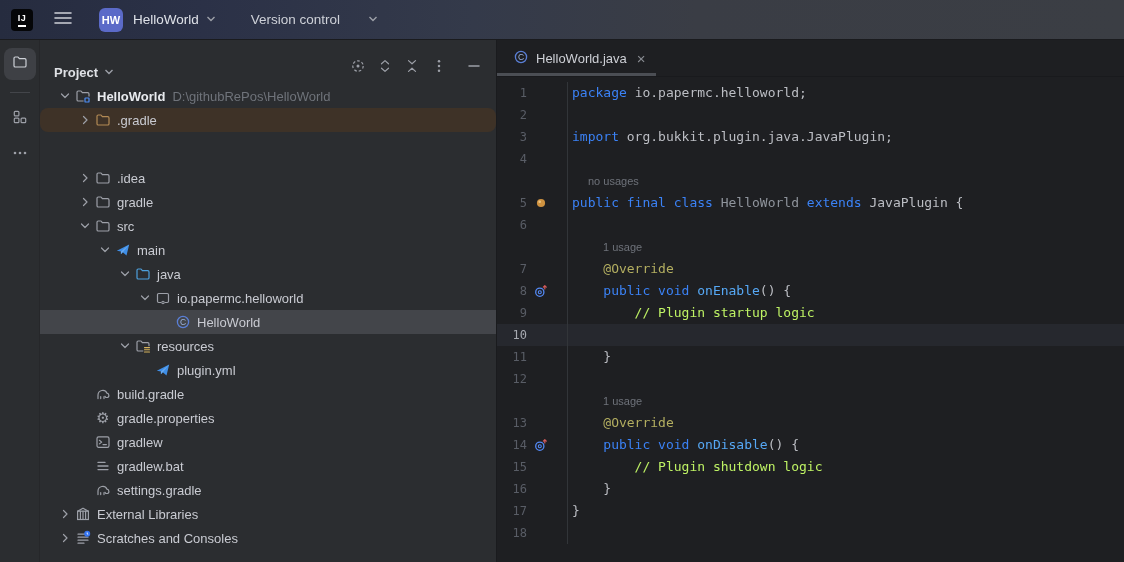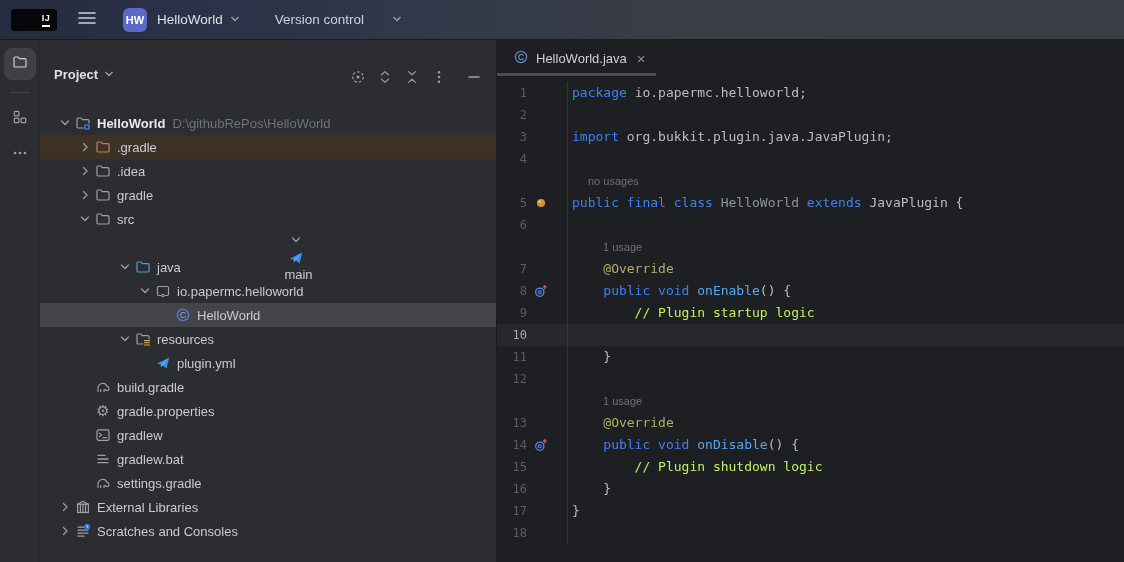--- a/index.html
+++ b/index.html
@@ -3,49 +3,49 @@
 <meta charset="utf-8">
 <style>
   html,body{margin:0;padding:0;background:#101114;}
   #app{position:relative;width:1124px;height:562px;overflow:hidden;background:#1e1f22;
        font-family:"Liberation Sans",sans-serif;-webkit-font-smoothing:antialiased;}
   
   .header{position:absolute;top:0;left:0;width:1124px;height:40px;box-sizing:border-box;
     background:linear-gradient(90deg,#262c3f 0%,#2b3147 18%,#343a4a 42%,#3a3d45 62%,#3b3e44 100%);
     border-bottom:1px solid #1a1b1e;display:flex;align-items:center;}
   .logo{width:22px;height:22px;margin-left:11px;background:#050608;border-radius:4px;
-    display:flex;flex-direction:column;align-items:center;justify-content:center;flex:none;padding-left:24px;}
+    display:flex;flex-direction:column;align-items:center;justify-content:center;flex:none;}
   .logo .lg-txt{color:#fff;font-size:9px;font-weight:bold;letter-spacing:.5px;line-height:10px;}
   .logo .lg-bar{width:8px;height:2px;background:#fff;margin-top:2px;}
   .hbtn{display:flex;align-items:center;justify-content:center;width:28px;height:28px;border-radius:6px;}
   .hamburger{margin-left:16px;}
   .badge{width:24px;height:24px;border-radius:6px;background:#5b6ac8;color:#fff;font-size:11px;
     font-weight:bold;display:flex;align-items:center;justify-content:center;margin-left:22px;flex:none;}
   .hwidget{display:flex;align-items:center;gap:6px;margin-left:10px;color:#dfe2e8;font-size:13.5px;}
   .vcs{margin-left:34px;color:#ced1d8;gap:27px;}
   
   .stripe{position:absolute;top:40px;left:0;width:40px;height:522px;background:#2b2d30;
     border-right:1px solid #26272a;box-sizing:border-box;display:flex;flex-direction:column;
     align-items:center;padding-top:8px;}
   .stripe-btn{width:32px;height:32px;border-radius:8px;display:flex;align-items:center;
     justify-content:center;margin-bottom:4px;}
   .stripe-btn.selected{background:#3e4045;}
   .stripe-div{width:20px;height:1px;background:#43454a;margin:8px 0 10px 0;}
   
   .ppanel{position:absolute;top:40px;left:40px;width:457px;height:522px;background:#2b2d30;
     border-right:1px solid #1a1b1e;box-sizing:border-box;overflow:hidden;}
-  .phead{height:40px;display:flex;align-items:flex-start;padding:0 10px 0 14px;margin-top:27px;}
+  .phead{height:40px;display:flex;align-items:flex-end;padding:0 10px 0 14px;}
   .ptitle{color:#dfe1e5;font-size:13px;font-weight:600;display:flex;align-items:center;gap:5px;}
   .pactions{margin-left:auto;display:flex;align-items:center;gap:3px;}
   .abtn{width:24px;height:24px;border-radius:5px;display:flex;align-items:center;justify-content:center;}
   .abtn.hide-btn{margin-left:8px;}
   .tree{padding-top:4px;}
   .trow{height:24px;display:flex;align-items:center;font-size:13px;color:#c9cbd2;white-space:nowrap;
     box-sizing:border-box;}
-  .trow.hl-brown{background:#3e3227;}
+  .trow.hl-brown{background:#3e3227;border-radius:8px;}
   .trow.hl-selected{background:#43454a;}
   .tchev,.ticon{width:18px;height:18px;flex:none;display:flex;align-items:center;justify-content:center;}
   .tlabel{margin-left:5px;}
   .tlabel.bold{color:#e8eaee;font-weight:700;}
   .tsuffix{color:#6f737a;margin-left:7px;}
   
   .editor{position:absolute;top:40px;left:497px;width:627px;height:522px;background:#1e1f22;}
   .tabbar{height:37px;border-bottom:1px solid #191a1d;display:flex;box-sizing:border-box;}
   .tab{display:flex;align-items:center;gap:7px;padding:0 10px 0 16px;position:relative;
     color:#ced0d6;font-size:13px;}
@@ -181,60 +181,60 @@
               <polyline points="6.5,4.5 10,8 6.5,11.5" stroke="#9da0a8" stroke-width="1.2" stroke-linecap="round" stroke-linejoin="round"></polyline>
             </svg>
           </span>
           <span class="ticon">
             <svg width="16" height="16" viewBox="0 0 16 16" fill="none" xmlns="http://www.w3.org/2000/svg">
               <path d="M2 4.3C2 3.6 2.55 3 3.25 3H6l1.35 1.7h5.4c.7 0 1.25.6 1.25 1.3v5.7c0 .7-.55 1.3-1.25 1.3H3.25C2.55 13 2 12.4 2 11.7z" stroke="#b28a55" stroke-width="1.2" stroke-linejoin="round"></path>
             </svg>
           </span>
           <span class="tlabel">.gradle</span>
         </div>
+        <div class="trow" style="padding-left: 36px; margin-top: 34px;">
+          <span class="tchev">
+            <svg width="16" height="16" viewBox="0 0 16 16" fill="none" xmlns="http://www.w3.org/2000/svg">
+              <polyline points="6.5,4.5 10,8 6.5,11.5" stroke="#9da0a8" stroke-width="1.2" stroke-linecap="round" stroke-linejoin="round"></polyline>
+            </svg>
+          </span>
+          <span class="ticon">
+            <svg width="16" height="16" viewBox="0 0 16 16" fill="none" xmlns="http://www.w3.org/2000/svg">
+              <path d="M2 4.3C2 3.6 2.55 3 3.25 3H6l1.35 1.7h5.4c.7 0 1.25.6 1.25 1.3v5.7c0 .7-.55 1.3-1.25 1.3H3.25C2.55 13 2 12.4 2 11.7z" stroke="#9da0a8" stroke-width="1.2" stroke-linejoin="round"></path>
+            </svg>
+          </span>
+          <span class="tlabel">.idea</span>
+        </div>
         <div class="trow" style="padding-left: 36px;">
           <span class="tchev">
             <svg width="16" height="16" viewBox="0 0 16 16" fill="none" xmlns="http://www.w3.org/2000/svg">
               <polyline points="6.5,4.5 10,8 6.5,11.5" stroke="#9da0a8" stroke-width="1.2" stroke-linecap="round" stroke-linejoin="round"></polyline>
             </svg>
           </span>
           <span class="ticon">
             <svg width="16" height="16" viewBox="0 0 16 16" fill="none" xmlns="http://www.w3.org/2000/svg">
               <path d="M2 4.3C2 3.6 2.55 3 3.25 3H6l1.35 1.7h5.4c.7 0 1.25.6 1.25 1.3v5.7c0 .7-.55 1.3-1.25 1.3H3.25C2.55 13 2 12.4 2 11.7z" stroke="#9da0a8" stroke-width="1.2" stroke-linejoin="round"></path>
             </svg>
           </span>
-          <span class="tlabel">.idea</span>
+          <span class="tlabel">gradle</span>
         </div>
         <div class="trow" style="padding-left: 36px;">
           <span class="tchev">
             <svg width="16" height="16" viewBox="0 0 16 16" fill="none" xmlns="http://www.w3.org/2000/svg">
-              <polyline points="6.5,4.5 10,8 6.5,11.5" stroke="#9da0a8" stroke-width="1.2" stroke-linecap="round" stroke-linejoin="round"></polyline>
+              <polyline points="4.5,6 8,9.5 11.5,6" stroke="#9da0a8" stroke-width="1.2" stroke-linecap="round" stroke-linejoin="round"></polyline>
             </svg>
           </span>
           <span class="ticon">
             <svg width="16" height="16" viewBox="0 0 16 16" fill="none" xmlns="http://www.w3.org/2000/svg">
               <path d="M2 4.3C2 3.6 2.55 3 3.25 3H6l1.35 1.7h5.4c.7 0 1.25.6 1.25 1.3v5.7c0 .7-.55 1.3-1.25 1.3H3.25C2.55 13 2 12.4 2 11.7z" stroke="#9da0a8" stroke-width="1.2" stroke-linejoin="round"></path>
             </svg>
           </span>
-          <span class="tlabel">gradle</span>
-        </div>
-        <div class="trow" style="padding-left: 36px;">
-          <span class="tchev">
-            <svg width="16" height="16" viewBox="0 0 16 16" fill="none" xmlns="http://www.w3.org/2000/svg">
-              <polyline points="4.5,6 8,9.5 11.5,6" stroke="#9da0a8" stroke-width="1.2" stroke-linecap="round" stroke-linejoin="round"></polyline>
-            </svg>
-          </span>
-          <span class="ticon">
-            <svg width="16" height="16" viewBox="0 0 16 16" fill="none" xmlns="http://www.w3.org/2000/svg">
-              <path d="M2 4.3C2 3.6 2.55 3 3.25 3H6l1.35 1.7h5.4c.7 0 1.25.6 1.25 1.3v5.7c0 .7-.55 1.3-1.25 1.3H3.25C2.55 13 2 12.4 2 11.7z" stroke="#9da0a8" stroke-width="1.2" stroke-linejoin="round"></path>
-            </svg>
-          </span>
           <span class="tlabel">src</span>
         </div>
-        <div class="trow" style="padding-left: 56px; flex-direction: column;">
+        <div class="trow" style="padding-left: 56px;">
           <span class="tchev">
             <svg width="16" height="16" viewBox="0 0 16 16" fill="none" xmlns="http://www.w3.org/2000/svg">
               <polyline points="4.5,6 8,9.5 11.5,6" stroke="#9da0a8" stroke-width="1.2" stroke-linecap="round" stroke-linejoin="round"></polyline>
             </svg>
           </span>
           <span class="ticon">
             <svg width="16" height="16" viewBox="0 0 16 16" fill="none" xmlns="http://www.w3.org/2000/svg">
               <path d="M1.8 8.7 14.2 2.4 11.5 13.6 7.8 10.3 5.9 12.2V9.5z" fill="#3f8fe8"></path>
               <path d="M14.2 2.4 7.8 10.3 5.9 12.2V9.5z" fill="#85bdf4" opacity="0.6"></path>
             </svg>

